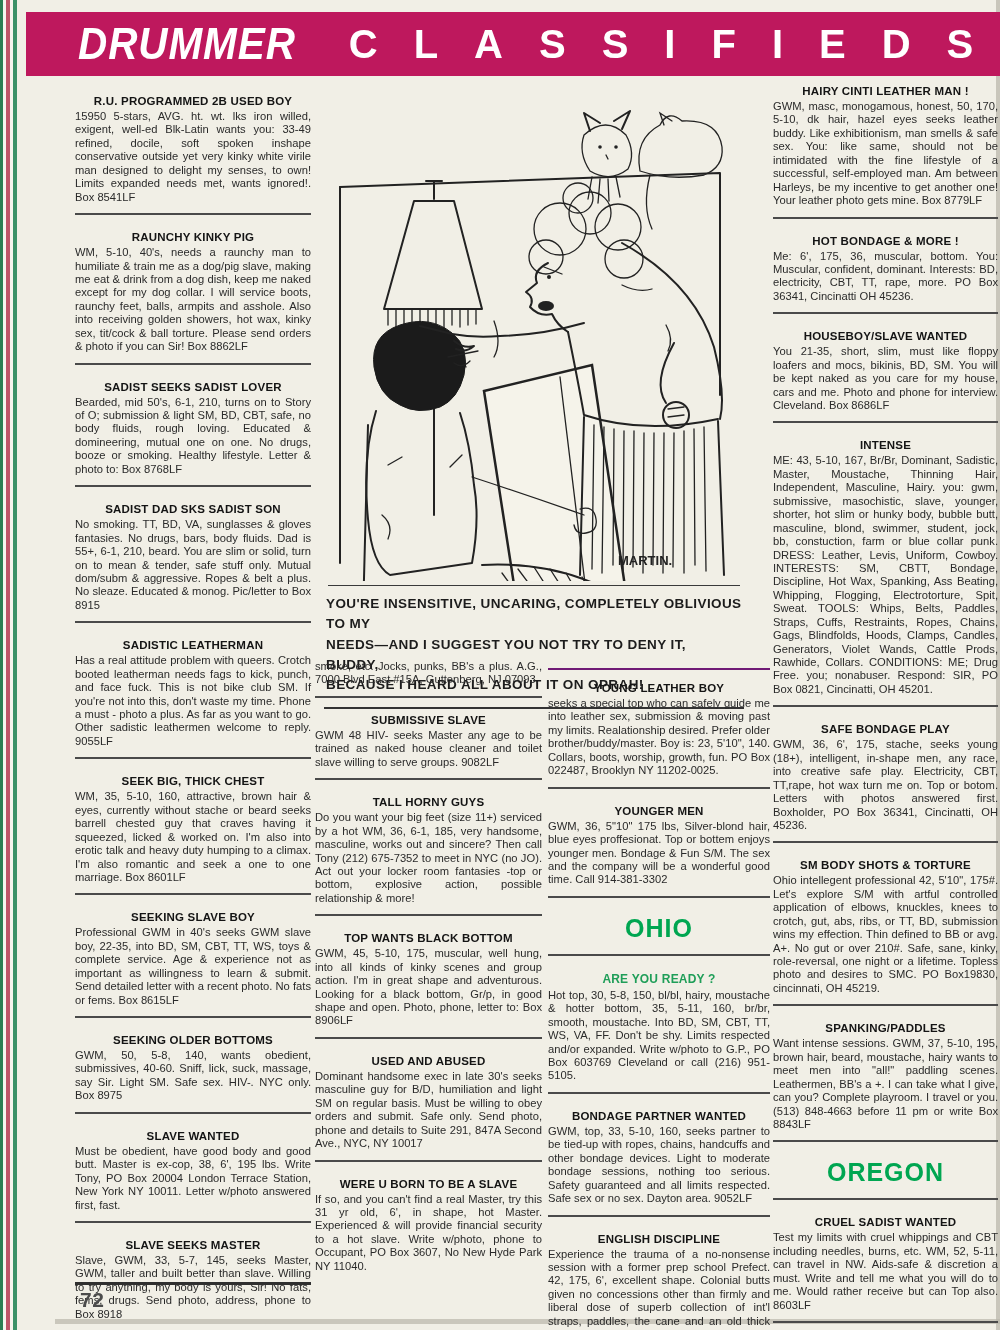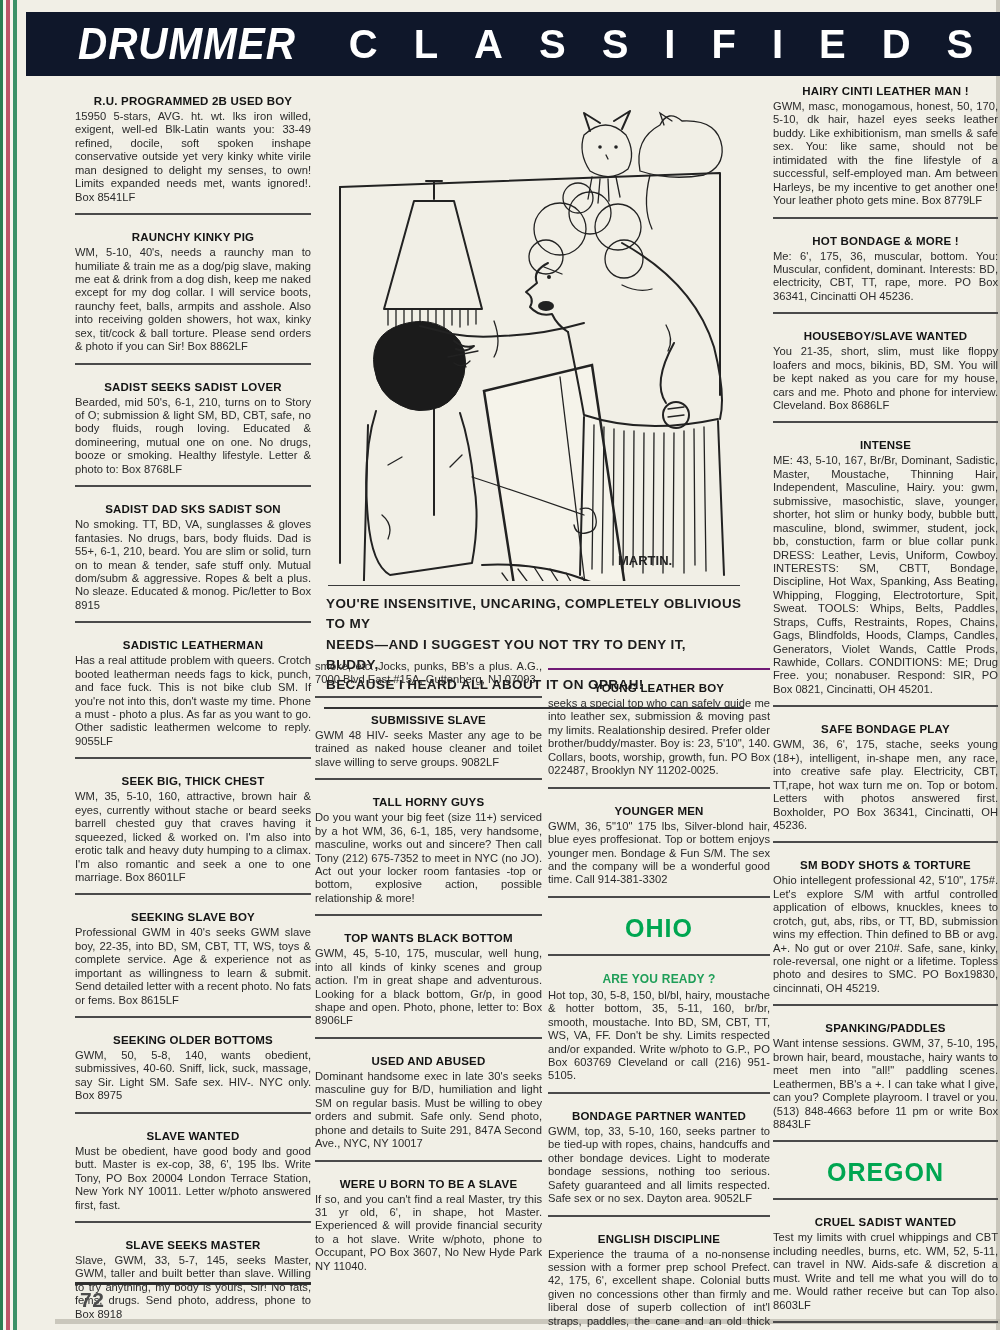--- a/index.html
+++ b/index.html
@@ -9,21 +9,21 @@
   .stripe{position:absolute;top:0;height:1330px;}
   .stripe.s1{left:0;width:3px;background:#2c7d52;}
   .stripe.s2{left:3px;width:3px;background:#f6f4ee;}
   .stripe.s3{left:6px;width:4px;background:#bf5468;}
   .stripe.s4{left:10px;width:3px;background:#f6f4ee;}
   .stripe.s5{left:13px;width:4px;background:#3c9168;}
   .edge-right{position:absolute;right:0;top:0;width:4px;height:1330px;background:#c9c6bb;}
   .edge-bottom{position:absolute;left:55px;right:0;bottom:6px;height:5px;background:#b9b6aa;opacity:.7;}
 
   
-  .masthead{position:absolute;left:26px;top:12px;right:0;height:64px;background:#0f172a;
+  .masthead{position:absolute;left:26px;top:12px;right:0;height:64px;background:#be185d;
             display:flex;align-items:center;padding:0 28px 0 52px;box-sizing:border-box;}
   .brand{color:#ffffff;font-size:44px;font-weight:bold;font-style:italic;letter-spacing:1px;
          transform:scaleX(.92);transform-origin:left center;white-space:nowrap;}
   .classifieds{flex:1;color:#ffffff;font-size:40px;font-weight:bold;letter-spacing:36px;
                text-align:right;margin-left:34px;white-space:nowrap;overflow:hidden;}
 
   
   .page-col{position:absolute;box-sizing:border-box;}
   #col1{left:75px;top:95px;width:236px;}
   #col2{left:315px;top:660px;width:227px;}

